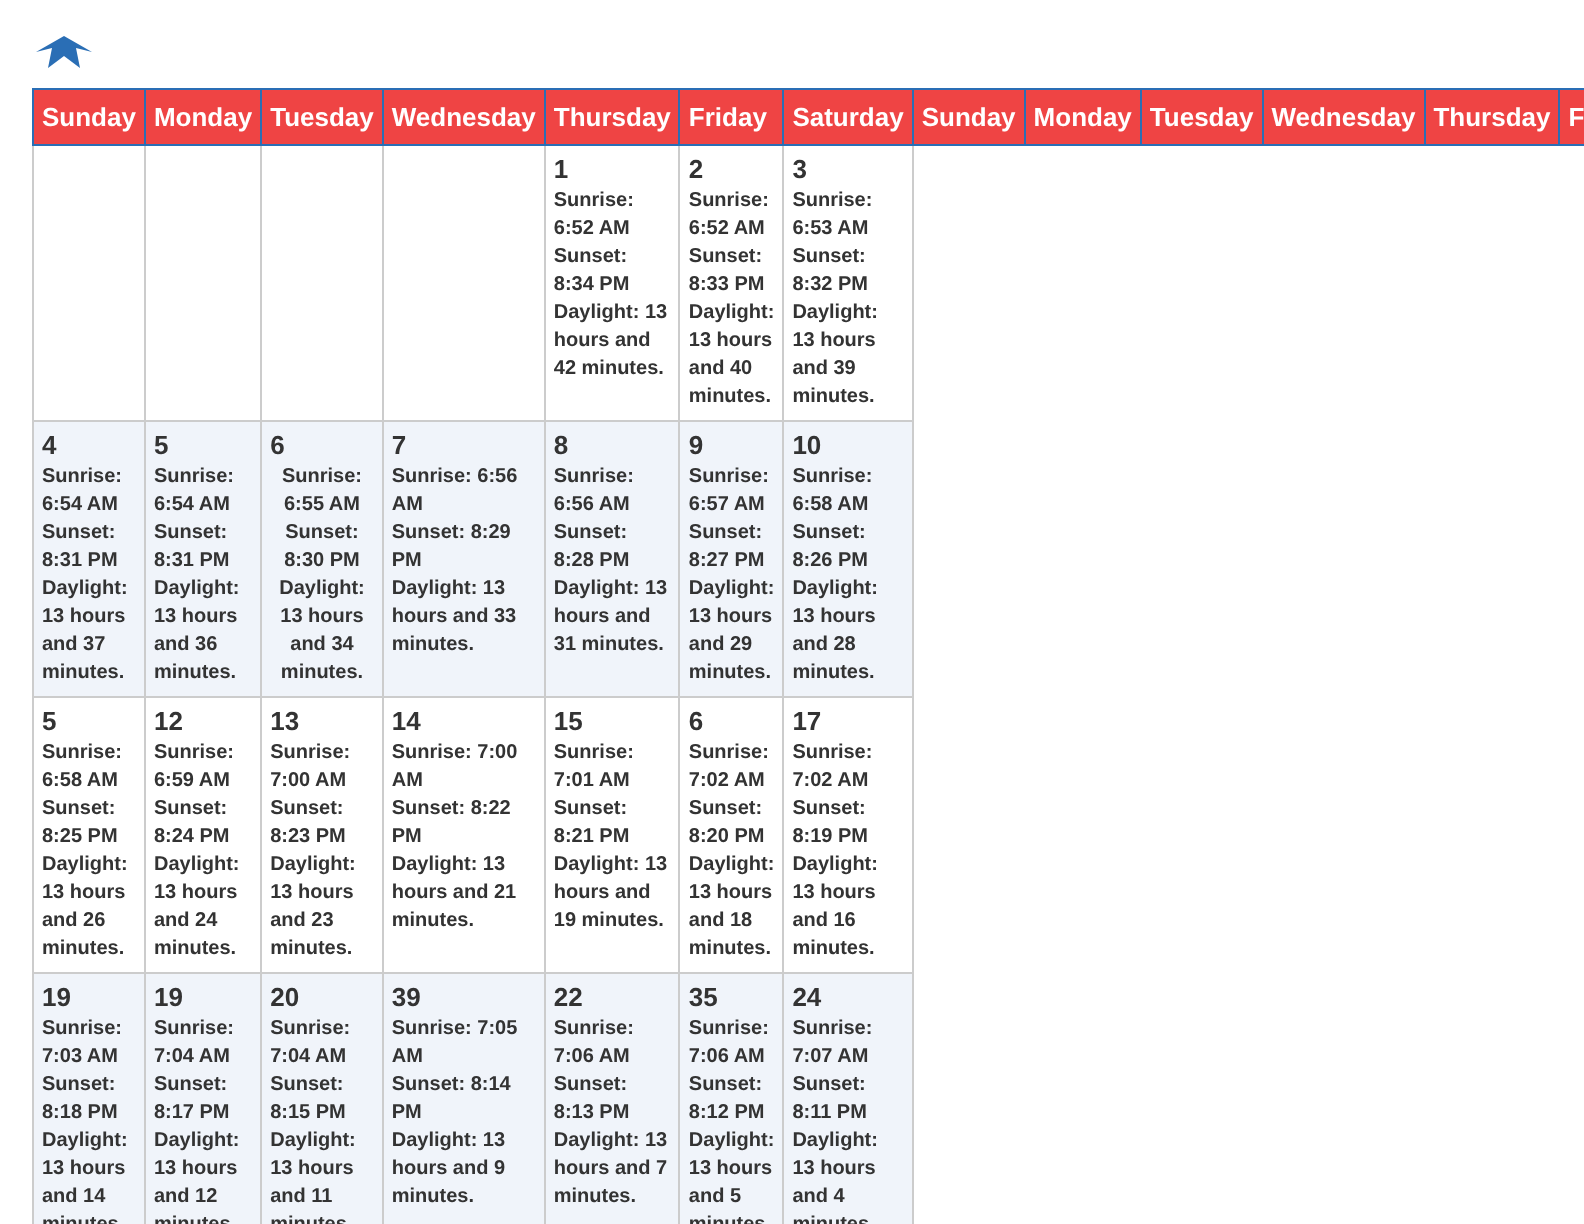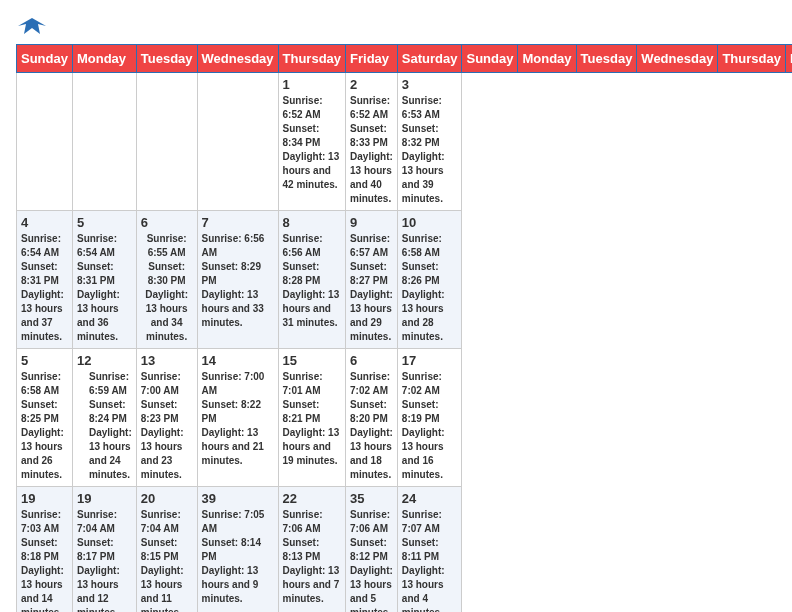--- a/index.html
+++ b/index.html
@@ -198,21 +198,21 @@
       </tr>
       <tr>
         <td>
           <div class="day-number">5</div>
           <div class="day-info" style="white-space: pre-line;">Sunrise: 6:58 AM
 Sunset: 8:25 PM
 Daylight: 13 hours and 26 minutes.</div>
         </td>
         <td>
           <div class="day-number">12</div>
-          <div class="day-info" style="white-space: pre-line; margin-left: 12px;">Sunrise: 6:59 AM
+          <div class="day-info" style="white-space: pre-line;">Sunrise: 6:59 AM
 Sunset: 8:24 PM
 Daylight: 13 hours and 24 minutes.</div>
         </td>
         <td>
           <div class="day-number">13</div>
           <div class="day-info" style="white-space: pre-line;">Sunrise: 7:00 AM
 Sunset: 8:23 PM
 Daylight: 13 hours and 23 minutes.</div>
         </td>
         <td>

